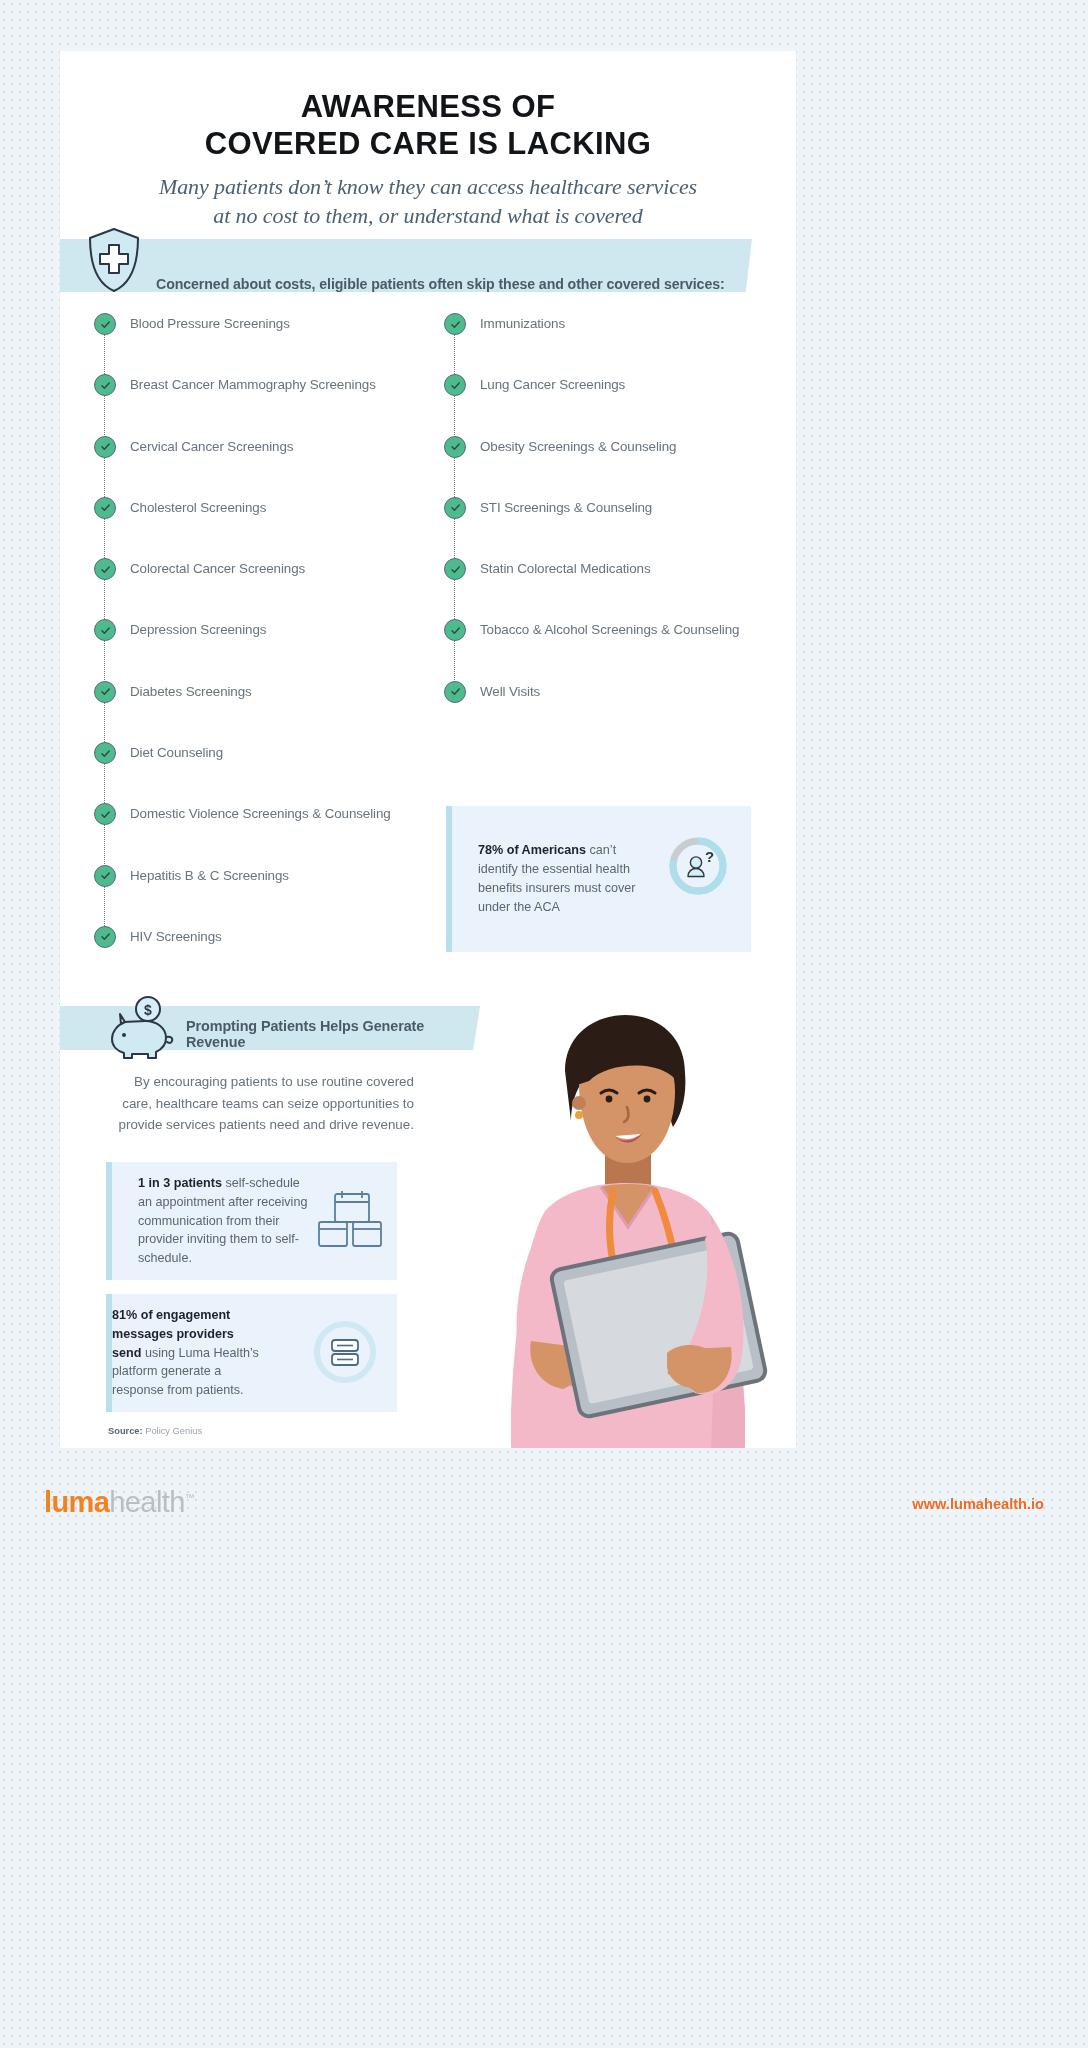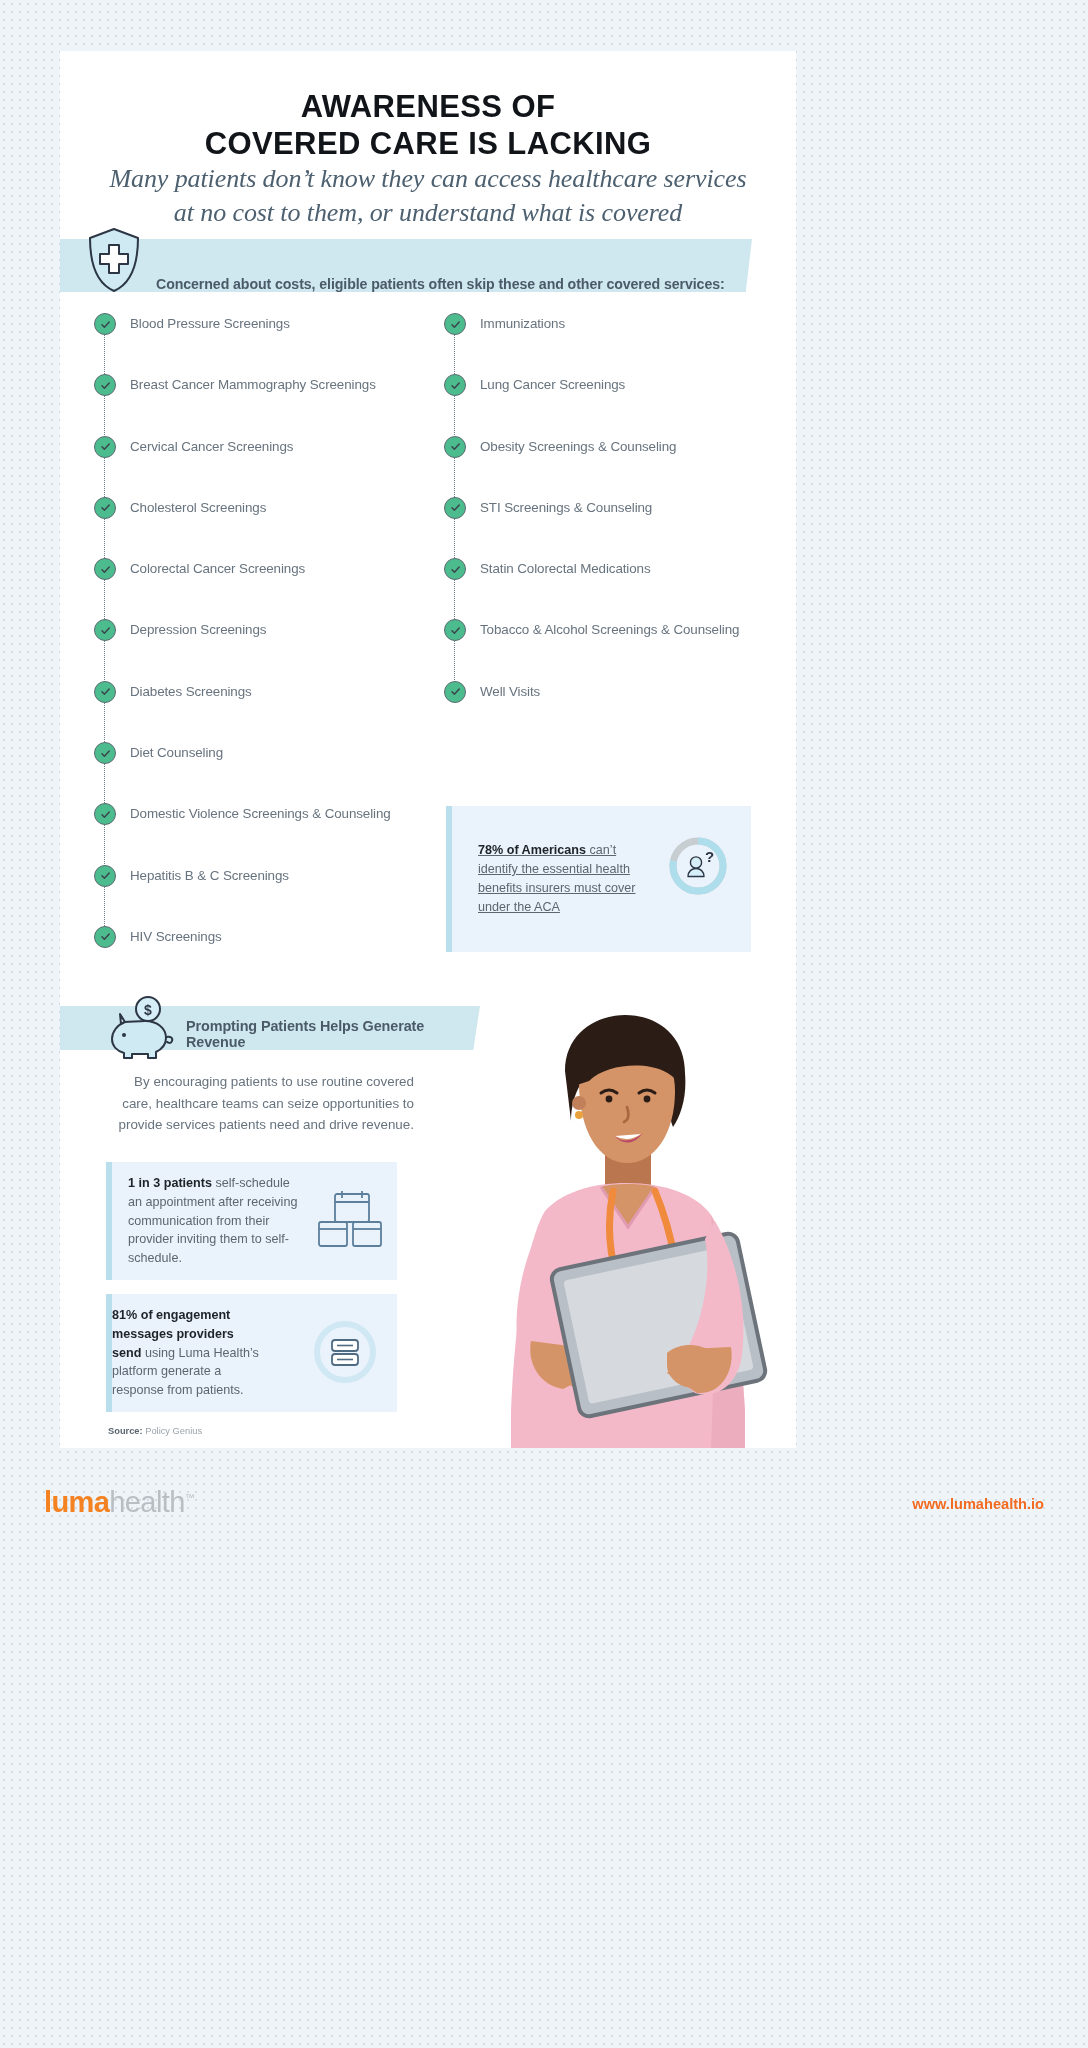--- a/index.html
+++ b/index.html
@@ -29,23 +29,24 @@
   .title-block { padding-top: 38px; text-align: center; }
   .title {
     font-family: "Liberation Sans", sans-serif;
     font-weight: bold;
     font-size: 31px;
     letter-spacing: 0.4px;
     line-height: 1.18;
     color: #111418;
   }
   .subtitle {
+    margin-top: 11px;
     font-family: "Liberation Serif", serif;
     font-style: italic;
-    font-size: 26px;
+    font-size: 22px;
     line-height: 1.3;
     color: #4d6070;
     letter-spacing: -0.1px;
   }
 
   
   .banner {
     position: absolute;
     background: #cfe8f0;
     display: flex;
@@ -139,21 +140,21 @@
   }
   .stat-text b { color: #1d2329; font-weight: bold; }
 
   .stat-78 {
     left: 386px;
     top: 755px;
     width: 305px;
     height: 146px;
     padding-left: 26px;
   }
-  .stat-78 .stat-text { width: 160px; text-decoration: underline; }
+  .stat-78 .stat-text { width: 160px; }
 
   .ring {
     position: absolute;
     right: 22px;
     top: 29px;
     width: 62px;
     height: 62px;
   }
 
   
@@ -189,21 +190,21 @@
     line-height: 1.62;
     color: #67737e;
     text-align: right;
   }
 
   .stat-1in3 {
     left: 46px;
     top: 1111px;
     width: 291px;
     height: 118px;
-    padding-left: 16px;
+    padding-left: 26px;
   }
   .stat-1in3 .stat-text { width: 175px; }
 
   .stat-81 {
     left: 46px;
     top: 1243px;
     width: 291px;
     height: 118px;
   }
   .stat-81 .stat-text { width: 152px; }

